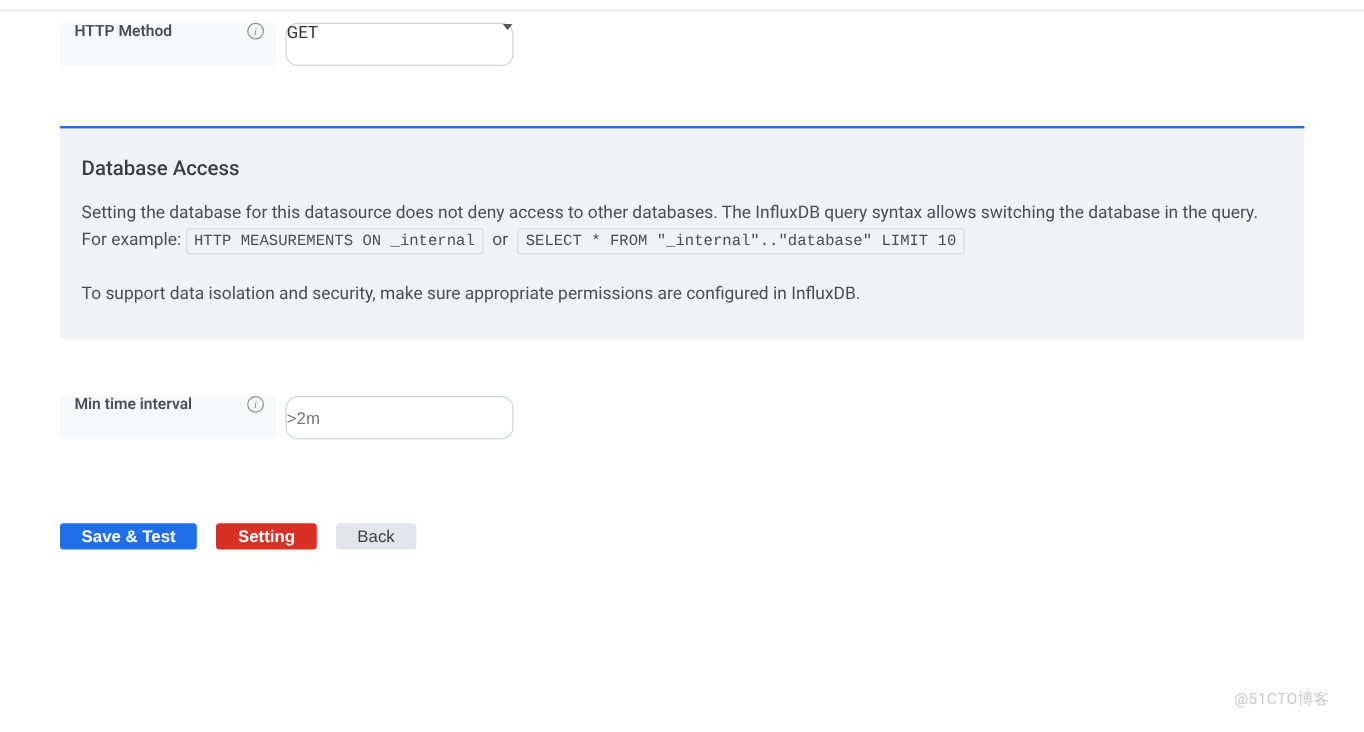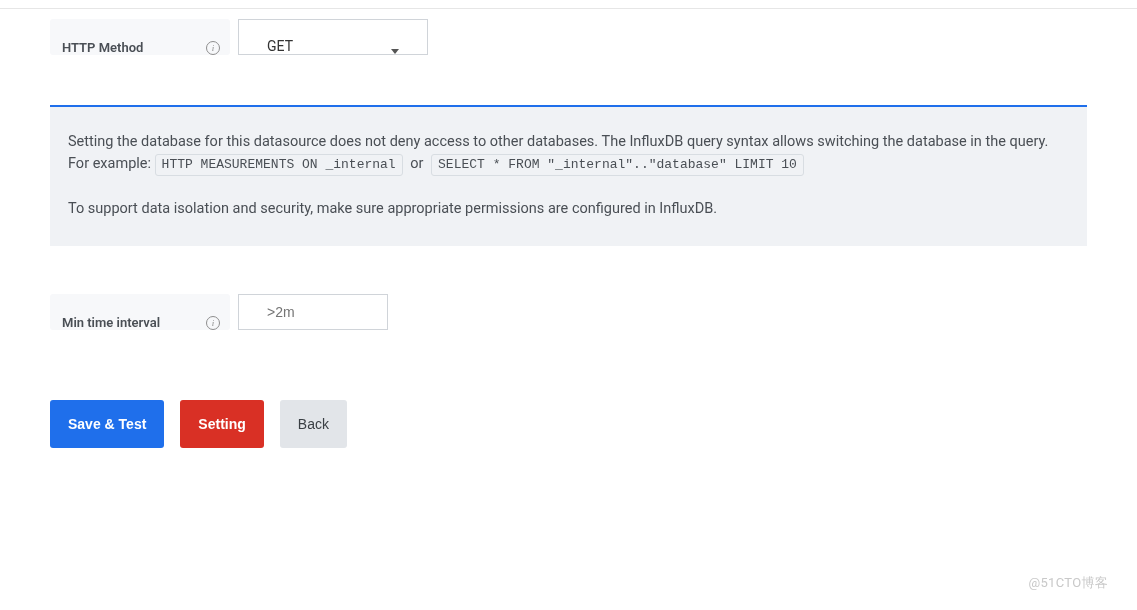--- a/index.html
+++ b/index.html
@@ -8,41 +8,41 @@
     font-family: -apple-system, BlinkMacSystemFont, "Segoe UI", Roboto, "Helvetica Neue", Arial, sans-serif;
     font-size: 14px;
     color: #333;
     background: #fff;
     width: 1137px;
   }
   .top-border { border-top: 1px solid #e6e6e6; height: 1px; margin-top: 8px;}
   .page { padding: 10px 50px 20px 50px; }
   .form-row { display: flex; align-items: center; margin-bottom: 6px; }
   .form-label {
-    display: flex; align-items: flex-end; justify-content: space-between;
+    display: flex; align-items: flex-start; justify-content: space-between;
     width: 180px; height: 36px;
     background: #f7f8fa;
     color: #4a4f55;
     font-weight: 600; font-size: 13px;
     padding: 0 10px 0 12px;
     border-radius: 3px;
   }
   .info-icon {
     width: 14px; height: 14px; border: 1.2px solid #8e8e8e; border-radius: 50%;
     display: inline-flex; align-items: center; justify-content: center;
     font-size: 9px; color: #8e8e8e; font-weight: 400; font-style: italic;
     font-family: Georgia, serif;
   }
   .select-wrap, .text-input {
-    height: 36px; border: 1px solid #d0d4d9; border-radius: 0;
-    background: #fff; margin-left: 8px; display: flex; align-items: flex-end;
-    padding: 0 28px; font-size: 14px; color: #333;
+    height: 36px; border: 1px solid #d0d4d9; border-radius: 10px;
+    background: #fff; margin-left: 8px; display: flex; align-items: flex-start;
+    padding: 0 0; font-size: 14px; color: #333;
   }
   .select-wrap { width: 190px; position: relative; justify-content: space-between;}
-  .text-input { width: 150px; }
+  .text-input { width: 190px; }
   .chevron-down {
     display: inline-block; width: 0; height: 0;
     border-left: 4px solid transparent; border-right: 4px solid transparent;
     border-top: 5px solid #555;
   }
   .info-panel {
     margin-top: 50px;
     border-top: 2px solid #1f6feb;
     background: #f0f2f5;
     padding: 24px 18px 26px 18px;
@@ -63,21 +63,21 @@
     background: #37a34a; color: #fff;
     padding: 18px 26px; display: flex; align-items: center;
     border-radius: 2px;
   }
   .check-icon {
     display: inline-flex; width: 16px; height: 16px; margin-right: 28px;
   }
   .check-icon svg { width: 16px; height: 16px; stroke: #fff; stroke-width: 2.4; fill: none; }
   .alert-text { font-weight: 600; font-size: 15.5px; }
   .button-row { margin-top: 70px; display: flex; gap: 16px; align-items: center;}
-  .btn { height: 48px; padding: 0 18px; border: none; border-radius: 3px;
+  .btn { height: 22px; padding: 0 18px; border: none; border-radius: 3px;
     font-weight: 600; font-size: 14px; cursor: pointer; display: inline-flex;
     align-items: center; justify-content: center; }
   .btn-primary { background: #1f6feb; color: #fff; }
   .btn-danger  { background: #d93025; color: #fff; }
   .btn-secondary { background: #e2e5e9; color: #3a3f44; font-weight: 400;}
   .watermark {
     position: fixed; right: 29px; bottom: 18px; color: #c9c9c9;
     font-size: 13px; letter-spacing: 0.3px; pointer-events: none;
   }
 </style>
@@ -93,20 +93,21 @@
       <span>HTTP Method</span>
       <span class="info-icon">i</span>
     </div>
     <div class="select-wrap">
       <span>GET</span>
       <span class="chevron-down"></span>
     </div>
   </div>
 
   <div class="info-panel">
+    <h3>Database Access</h3>
     <p>
       <span>Setting the database for this datasource does not deny access to other databases. The InfluxDB query syntax allows switching the database in the query. For example: </span>
       <code class="inline">HTTP MEASUREMENTS ON _internal</code>
       <span class="or-sep">or</span>
       <code class="inline">SELECT * FROM "_internal".."database" LIMIT 10</code>
     </p>
     <p class="last">To support data isolation and security, make sure appropriate permissions are configured in InfluxDB.</p>
   </div>
 
   <div class="form-row" style="margin-top:48px;">

